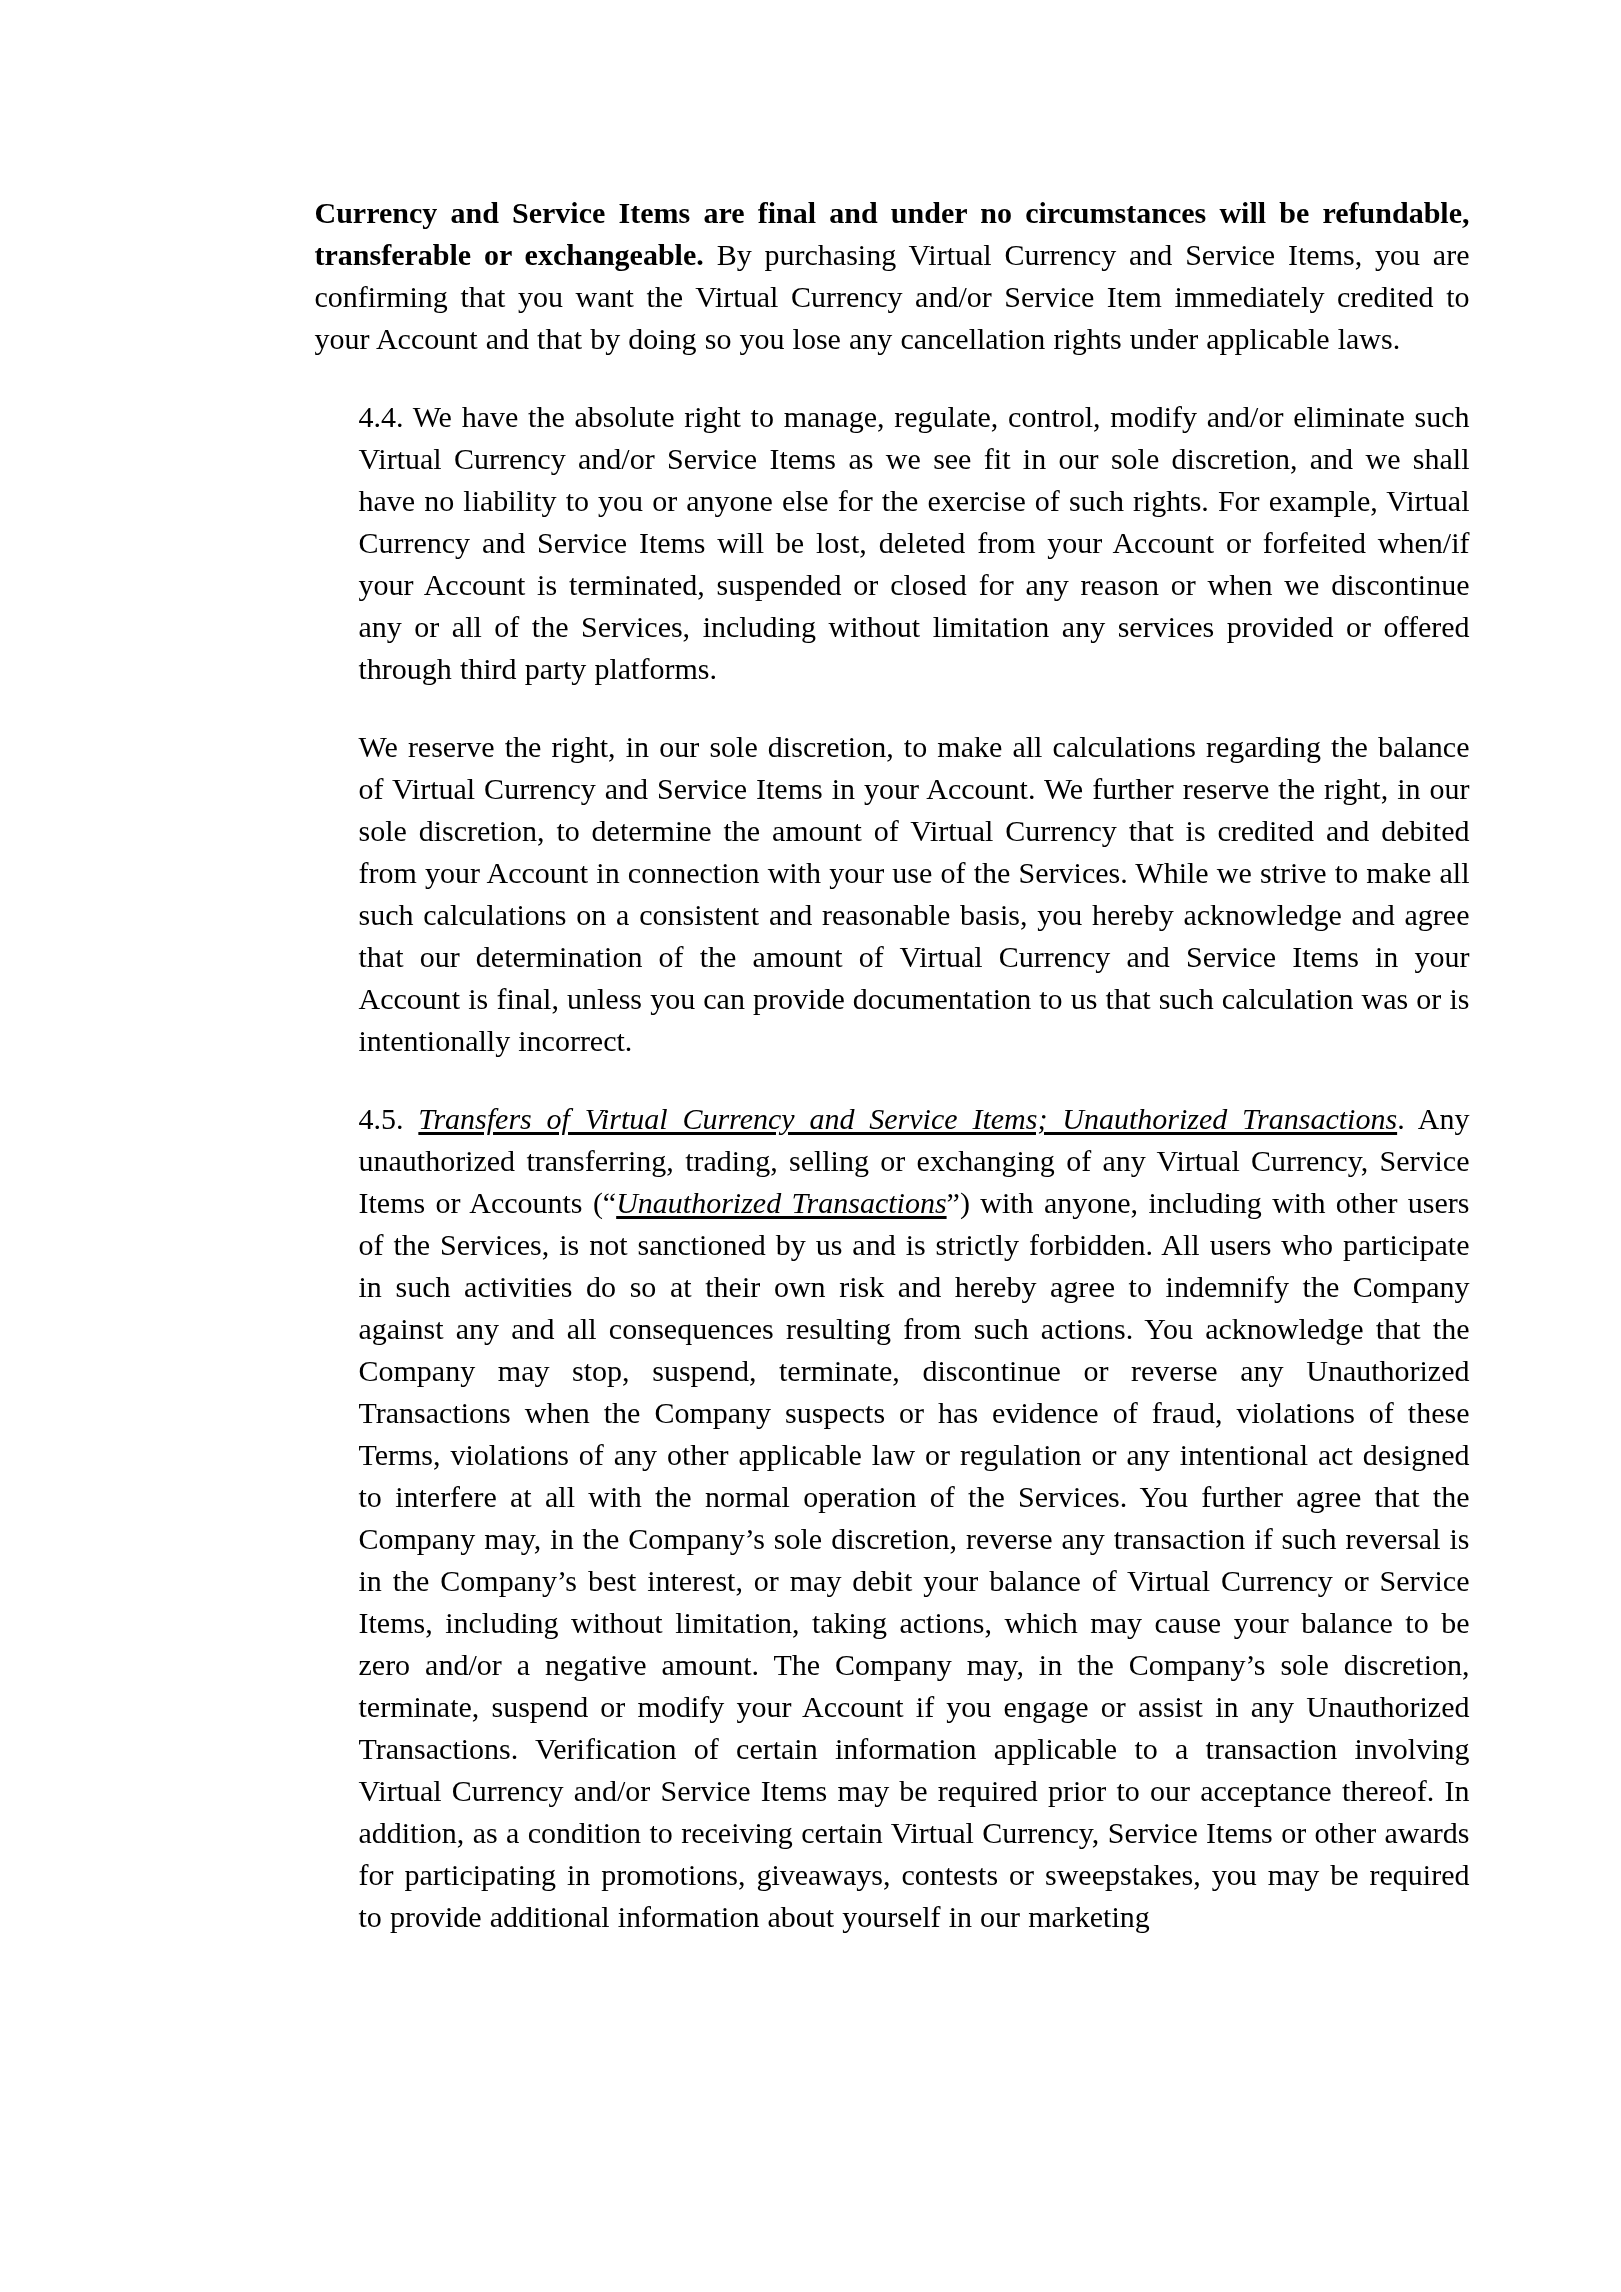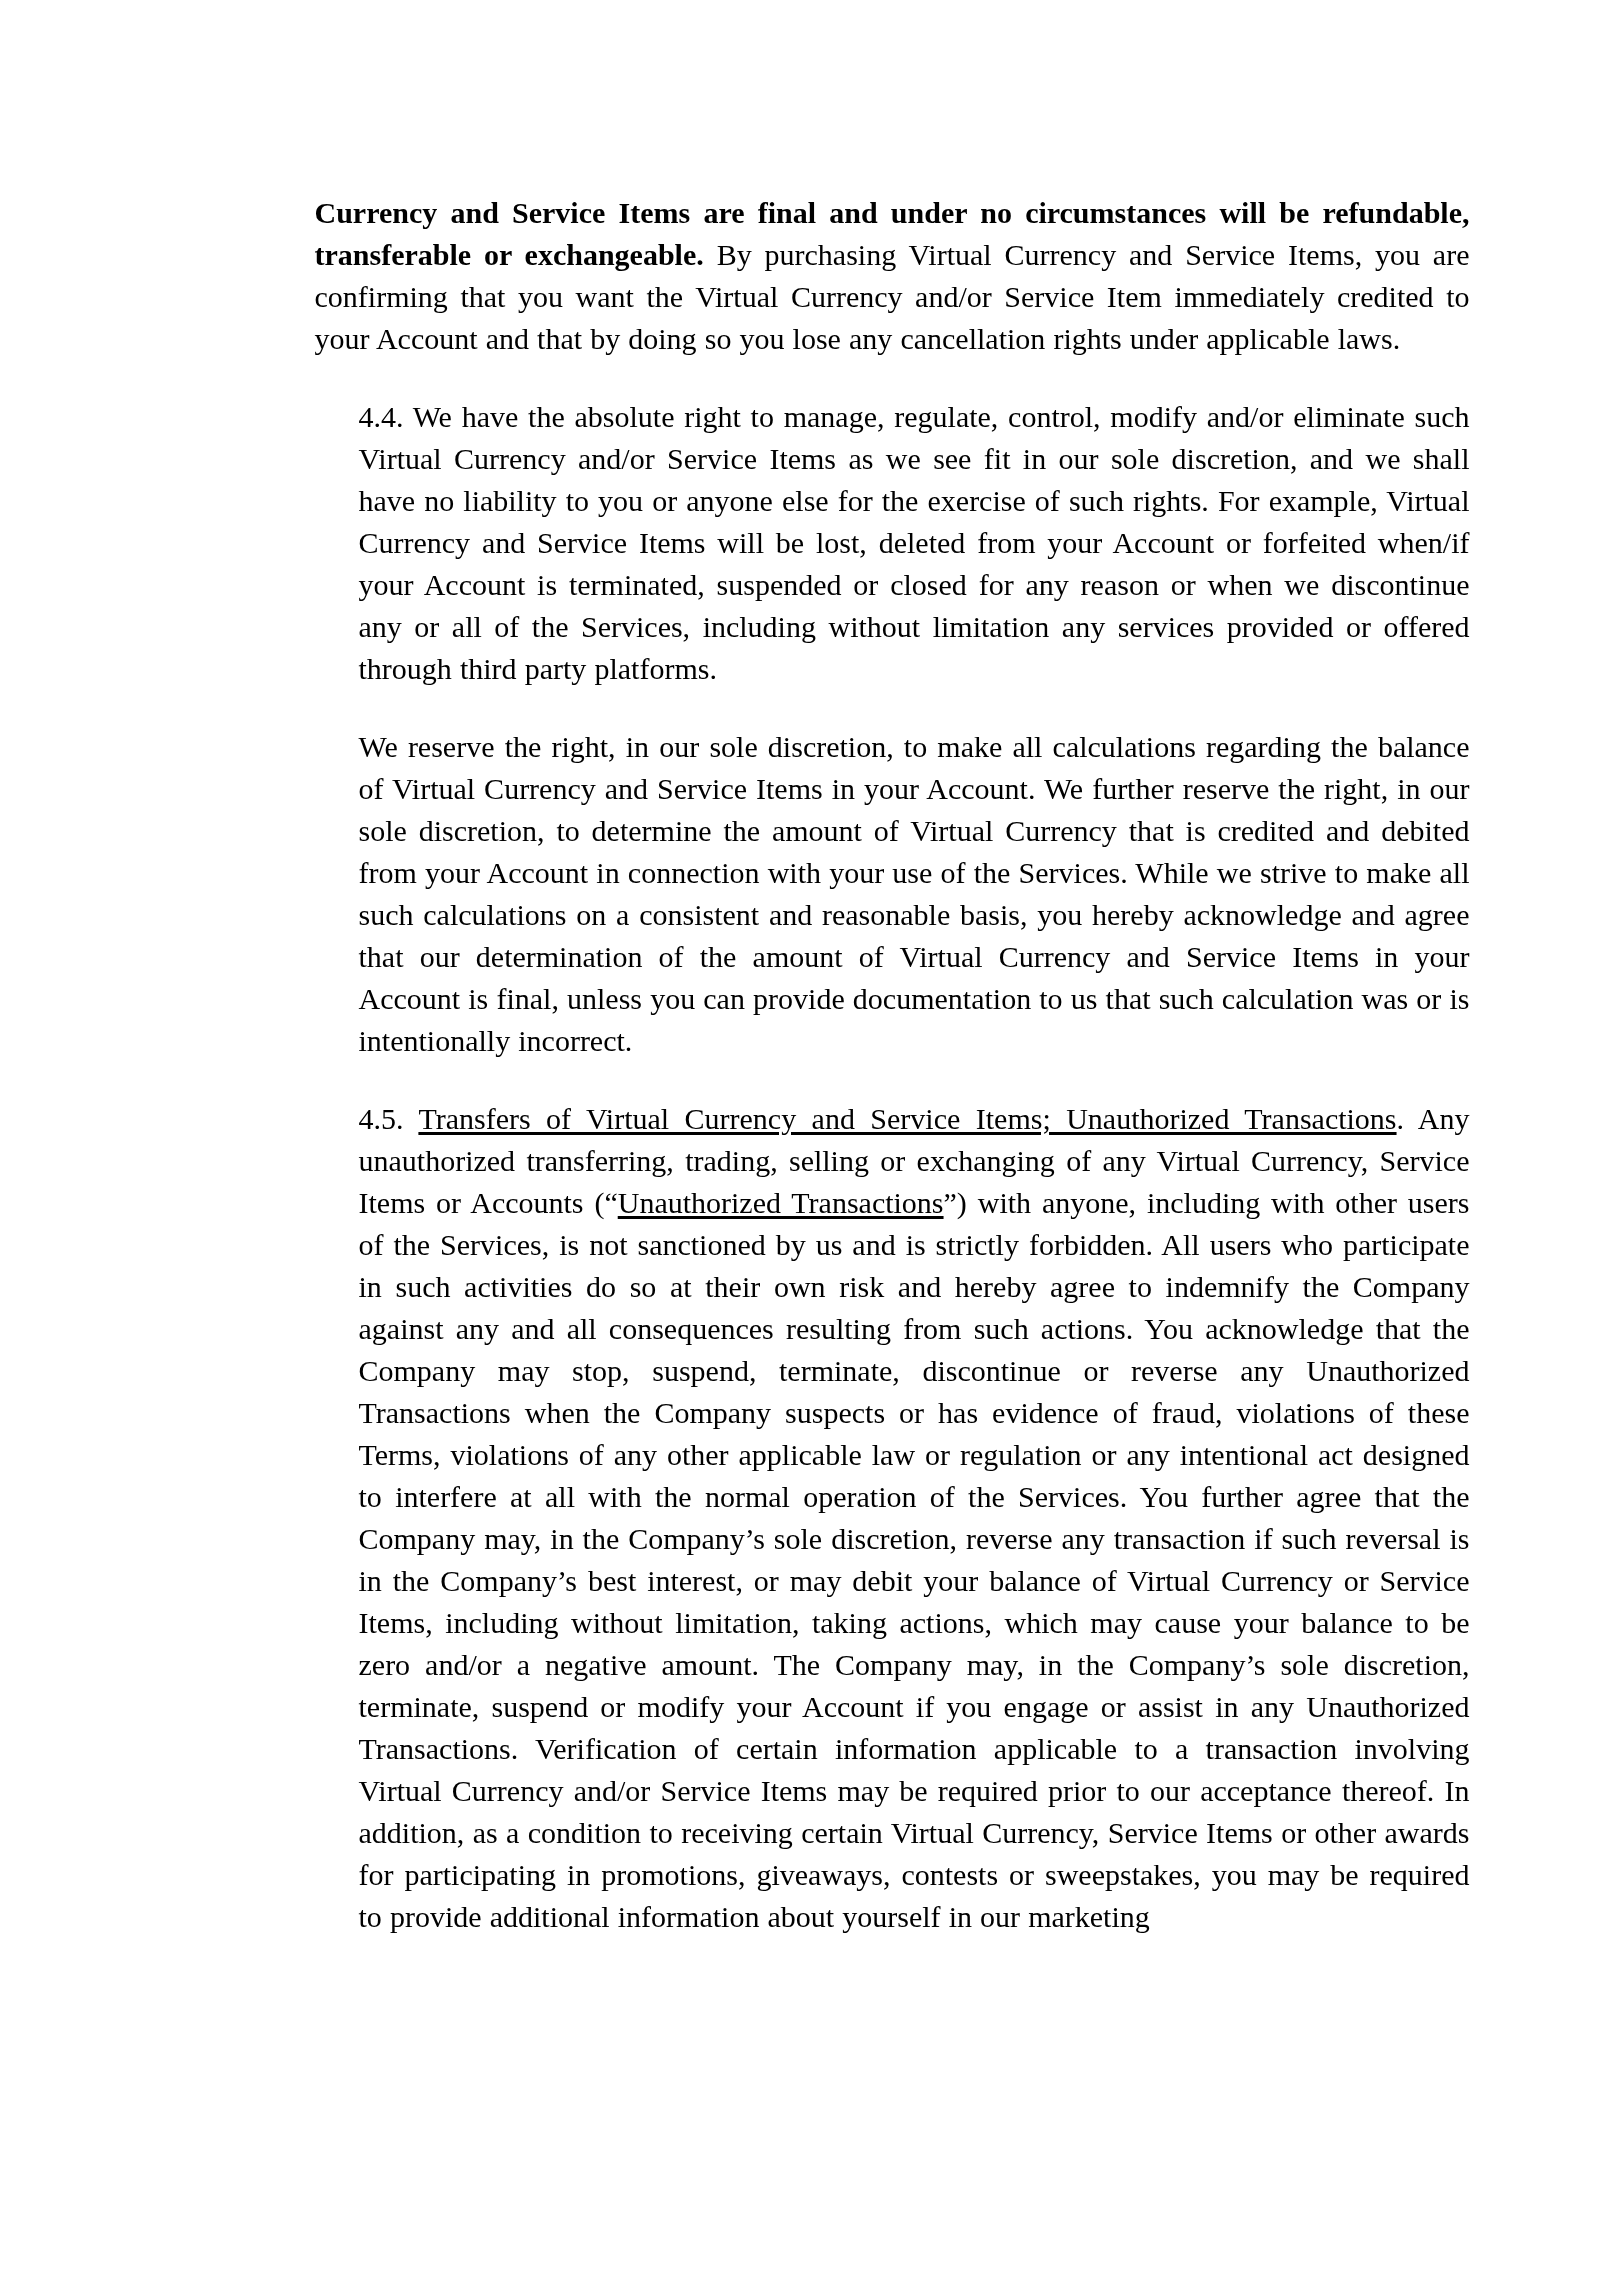--- a/index.html
+++ b/index.html
@@ -37,20 +37,21 @@
   p.para + p.para {
     margin-top: 36px;
     margin-left: 44px;
   }
   .b {
     font-weight: bold;
   }
   .u {
     text-decoration: underline;
     text-underline-offset: 2.9px;
+    font-style: italic;
   }
 </style>
 </head>
 <body>
 
 <div class="page">
   <div class="content">
 
     <p class="para">
       <span class="b">Currency and Service Items are final and under no circumstances will be refundable, transferable or exchangeable.</span><span> By purchasing Virtual Currency and Service Items, you are confirming that you want the Virtual Currency and/or Service Item immediately credited to your Account and that by doing so you lose any cancellation rights under applicable laws.</span>

